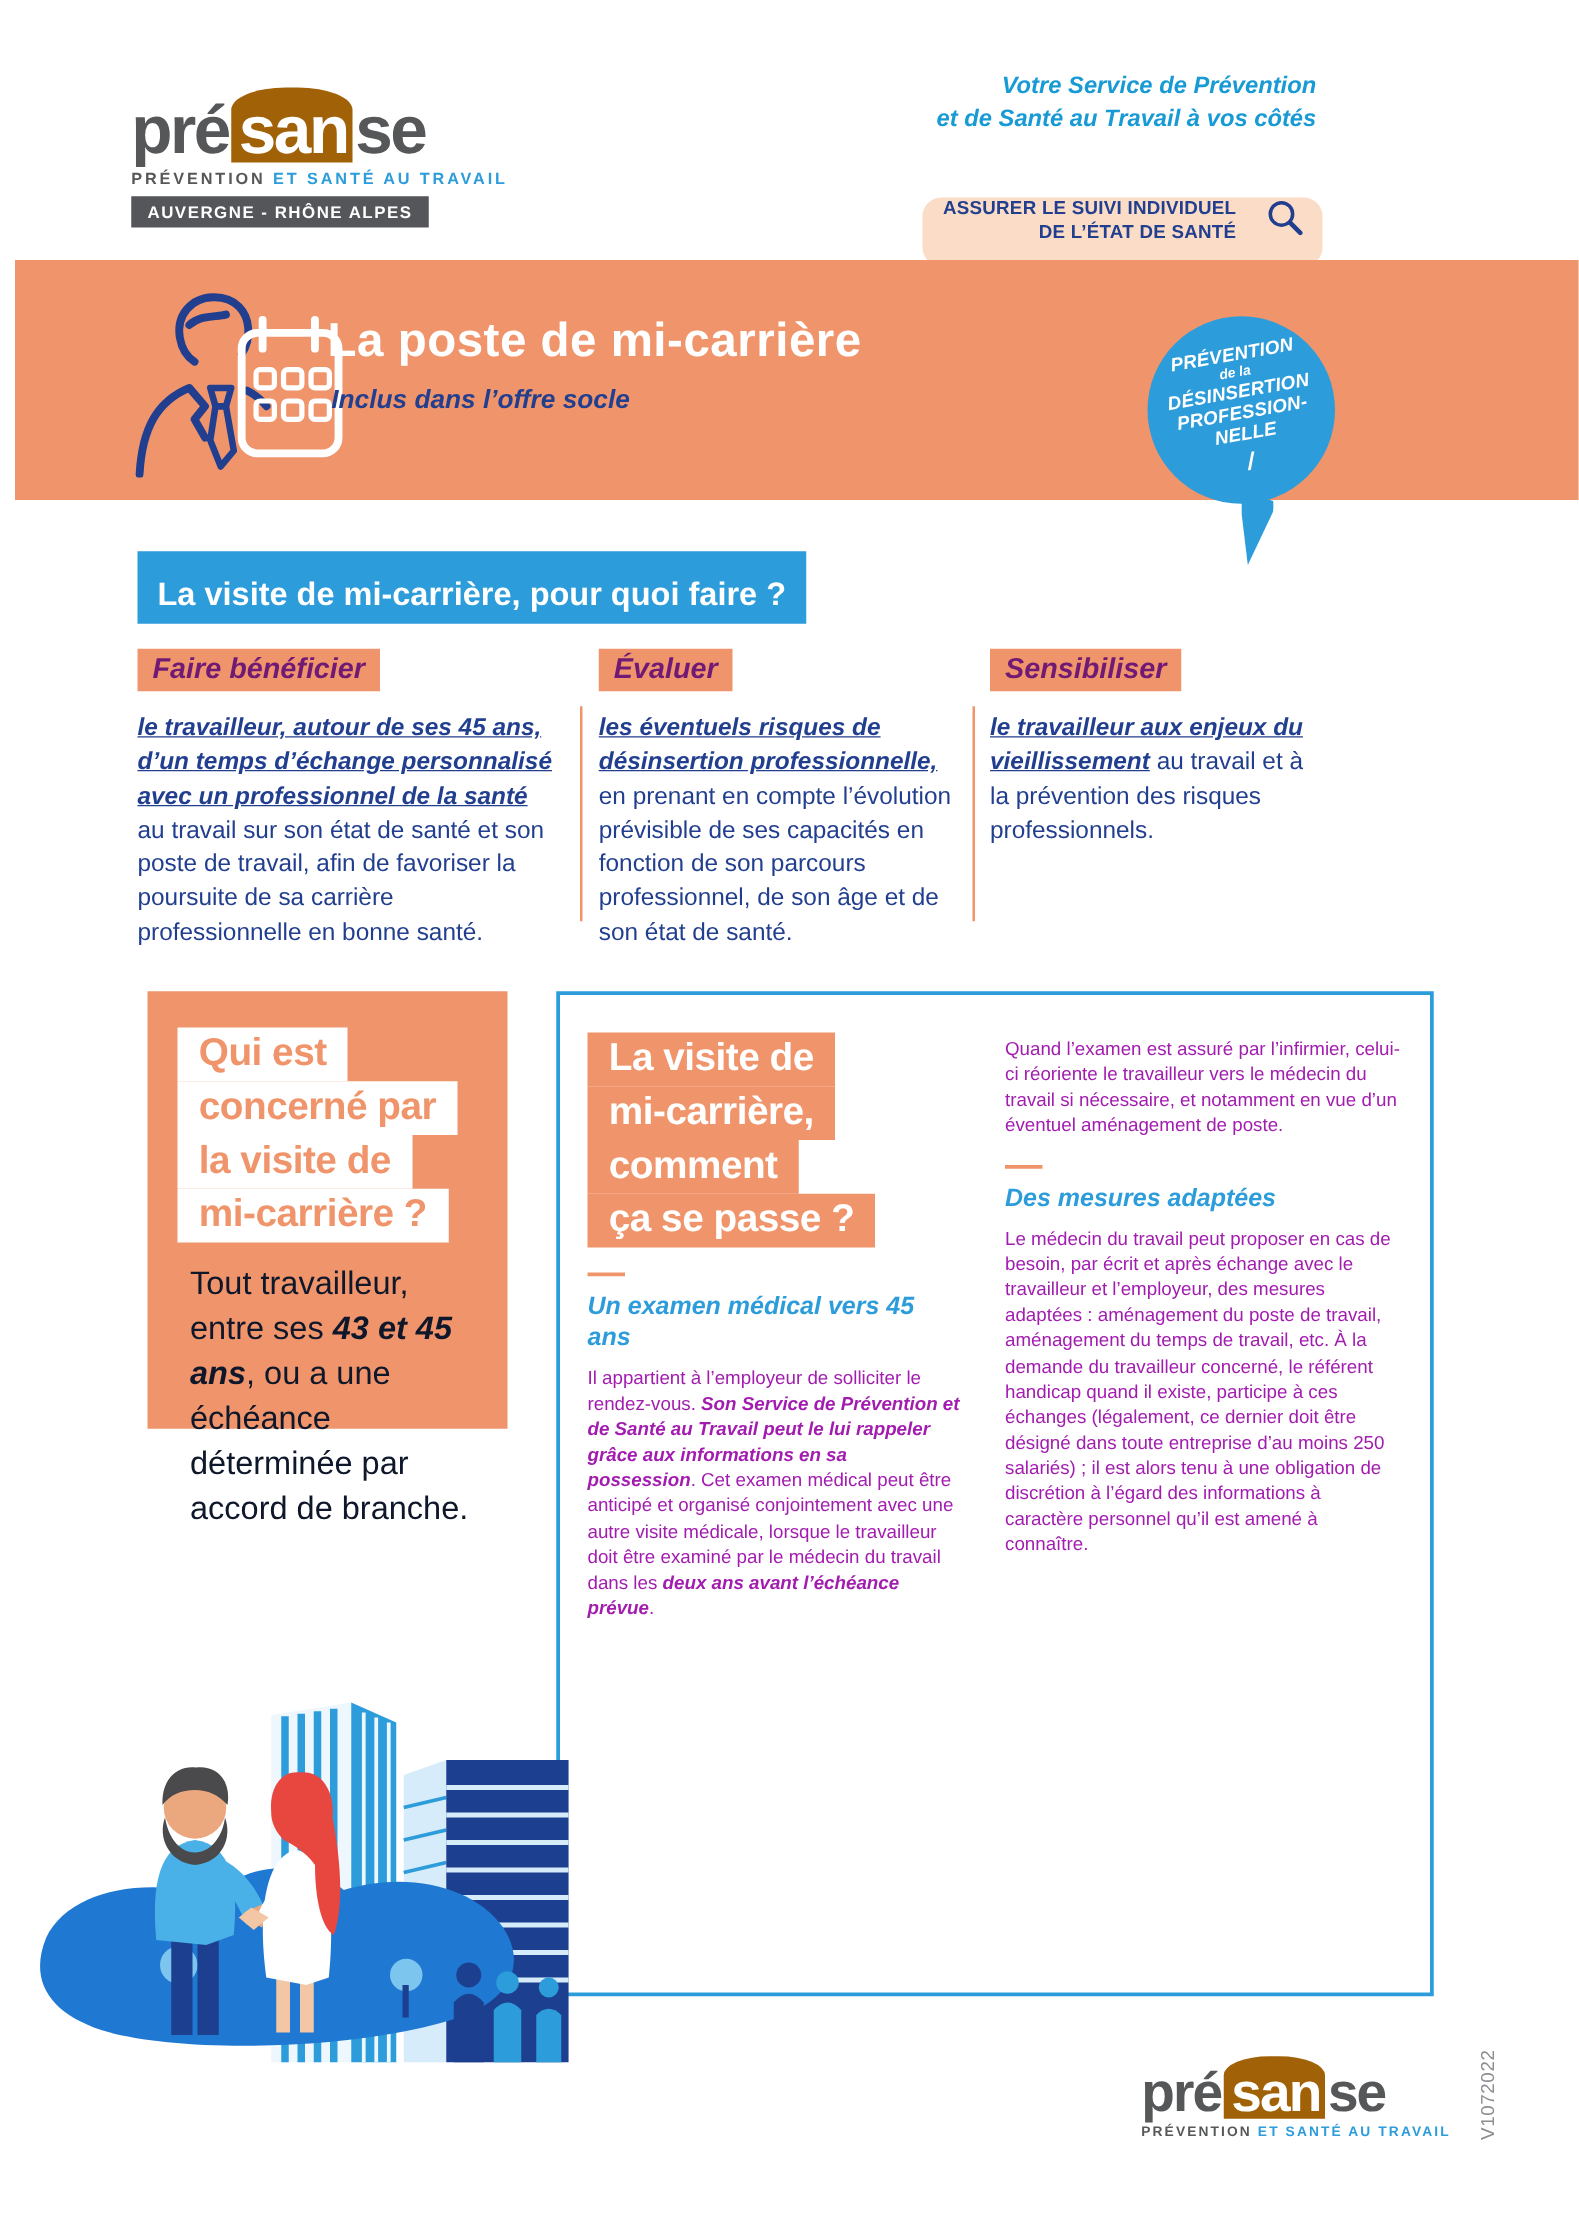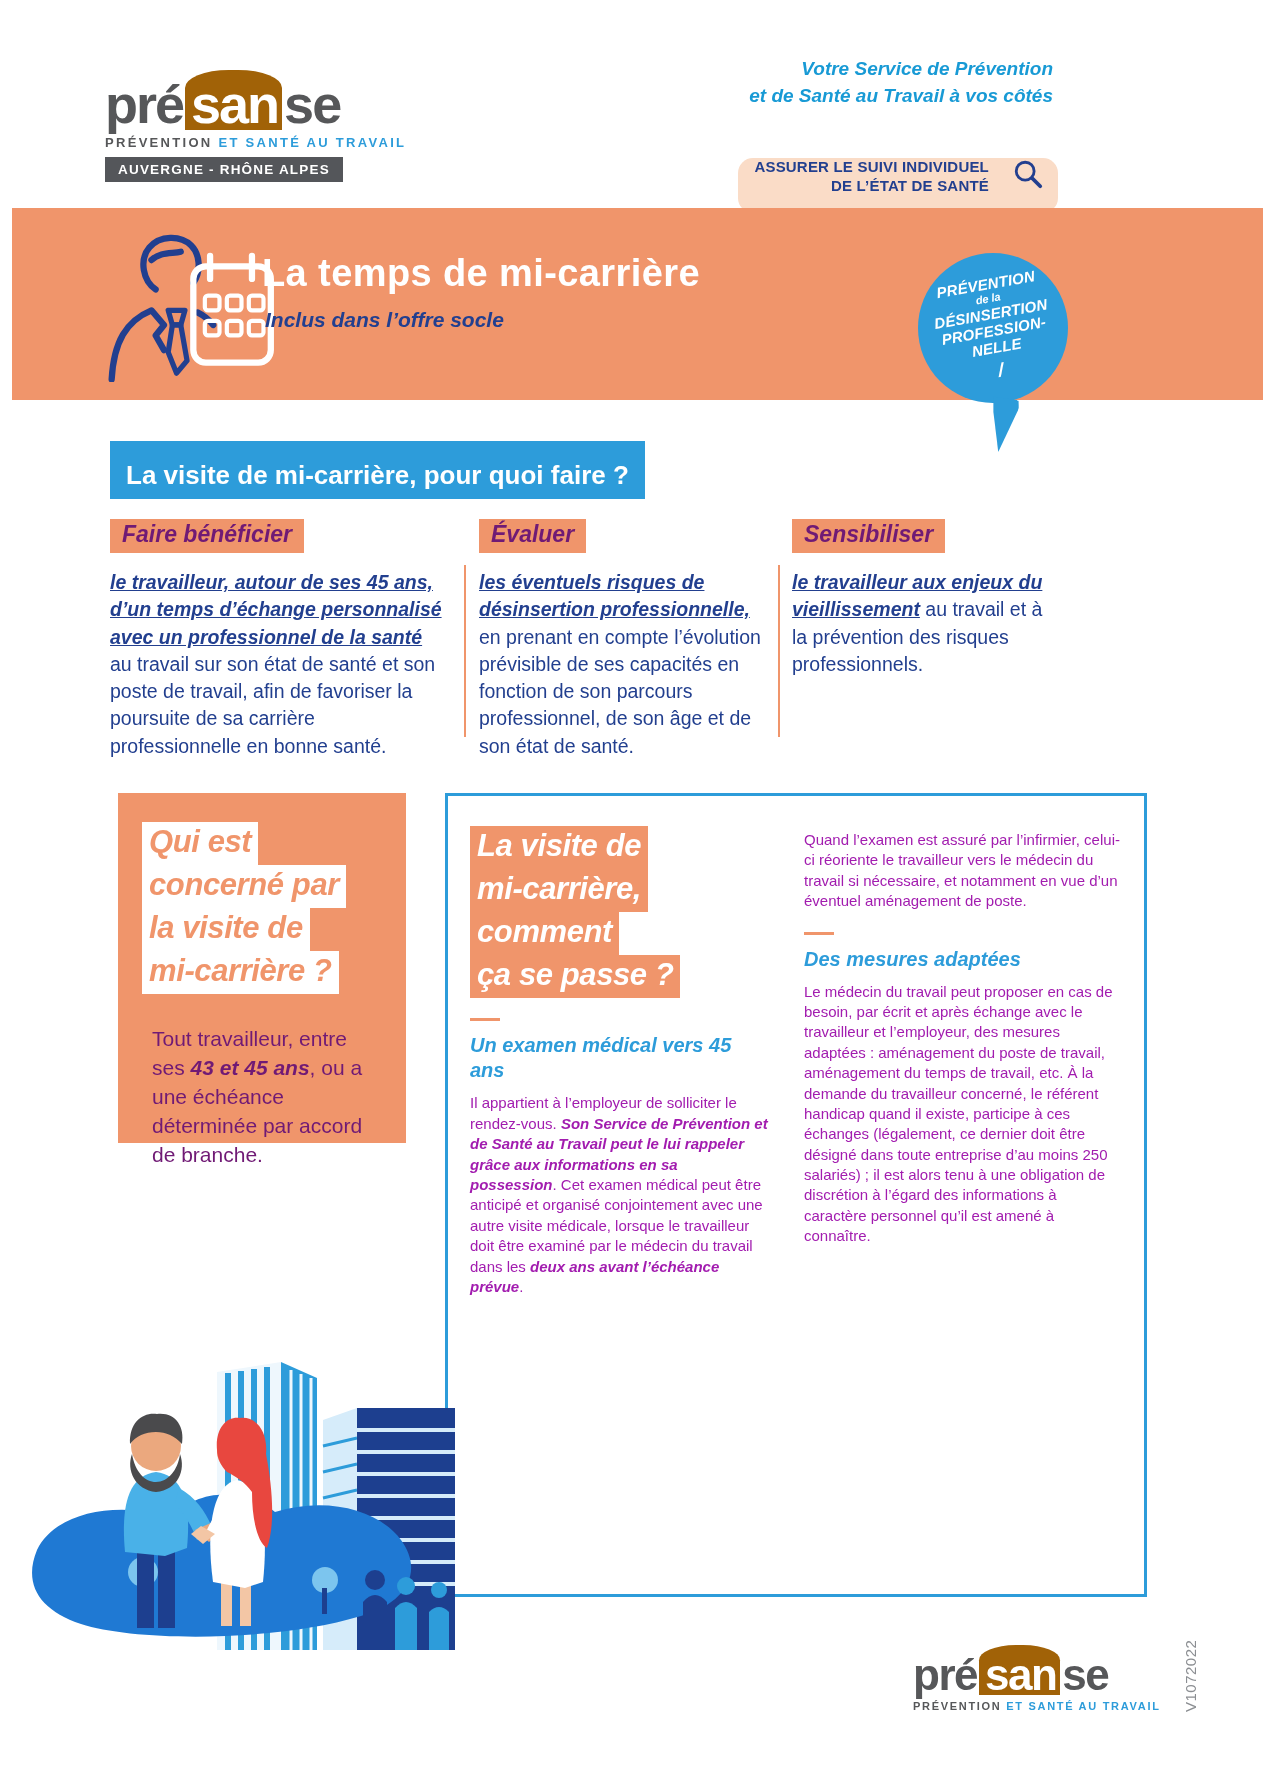--- a/index.html
+++ b/index.html
@@ -54,24 +54,24 @@
   .tag { display:inline-block; background:#f0956b; color:#701a75; font-weight:bold; font-style:italic;
          font-size:23px; padding:2px 12px 5px; margin-bottom:16px; }
   .why-text { font-size:19.5px; line-height:1.4; color:#223f8f; }
   .lead { font-weight:bold; font-style:italic;text-decoration:underline; }
   .v-div { position:absolute; top:565px; width:2px; height:172px; background:#f0956b; }
   .v-div-1 { left:464px; } .v-div-2 { left:778px; }
   
   .who-box { position:absolute; left:118px; top:793px; width:288px; height:350px;
              background:#f0956b; padding:29px 24px; }
   .chip { display:block; width:fit-content; font-weight:bold; font-size:31px; line-height:1.1;
-          letter-spacing:-0.4px; padding:3px 7px 6px;font-style:italic; }
+          letter-spacing:-0.4px; padding:3px 17px 6px; }
   .who-chip { background:#fff; color:#f0956b; }
   .how-chip { background:#f0956b; color:#fff; }
-  .who-body { margin-top:31px; margin-left:10px; color:#701a75; font-size:21px; line-height:1.38; }
+  .who-body { margin-top:15px; margin-left:10px; color:#0f172a; font-size:26px; line-height:1.38; }
   .who-body .em { font-weight:bold; font-style:italic; }
   
   .how-box { position:absolute; left:445px; top:793px; width:702px; height:804px; background:#fff;
              border:3px solid #2d9cda; padding:30px 20px 28px 22px; display:flex; gap:36px; }
   .how-left { width:298px; }
   .how-right { width:317px; padding-top:4px; }
   .dash { width:30px; height:3px; background:#f0956b; margin:20px 0 12px; }
   .subhead { color:#2d9cda; font-weight:bold; font-style:italic; font-size:20px;
              line-height:1.25; margin-bottom:10px; }
   .bp { font-size:15px; line-height:1.36; color:#a21caf; }
@@ -131,21 +131,21 @@
     </g>
     <g fill="none" stroke="#ffffff" stroke-width="4">
       <rect x="103" y="68" width="14" height="14" rx="3"></rect>
       <rect x="124" y="68" width="14" height="14" rx="3"></rect>
       <rect x="145" y="68" width="14" height="14" rx="3"></rect>
       <rect x="103" y="92" width="14" height="14" rx="3"></rect>
       <rect x="124" y="92" width="14" height="14" rx="3"></rect>
       <rect x="145" y="92" width="14" height="14" rx="3"></rect>
     </g>
   </svg>
-  <div class="hero-title">La temps de mi-carrière</div>
+  <div class="hero-title">La poste de mi-carrière</div>
   <div class="hero-subtitle">Inclus dans l’offre socle</div>
   <div class="sticker">
     <div class="sticker-rot">
       <div class="st-l1">PRÉVENTION</div>
       <div class="st-l2">de la</div>
       <div class="st-l1">DÉSINSERTION</div>
       <div class="st-l1">PROFESSION-</div>
       <div class="st-l1">NELLE</div>
       <div class="st-slash">/</div>
     </div>

